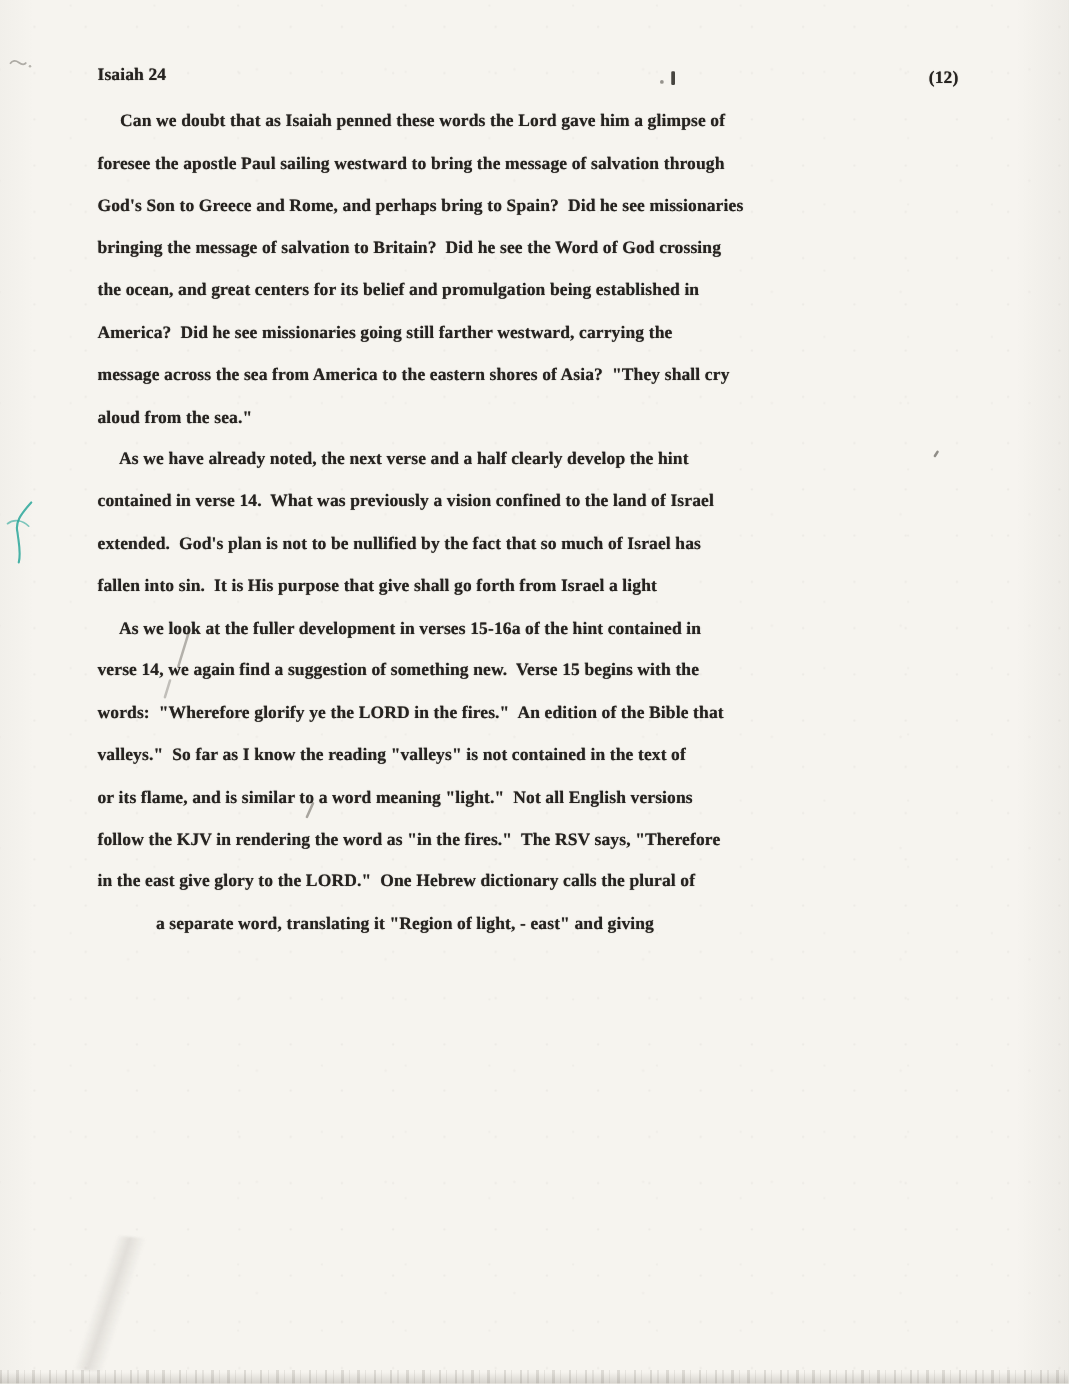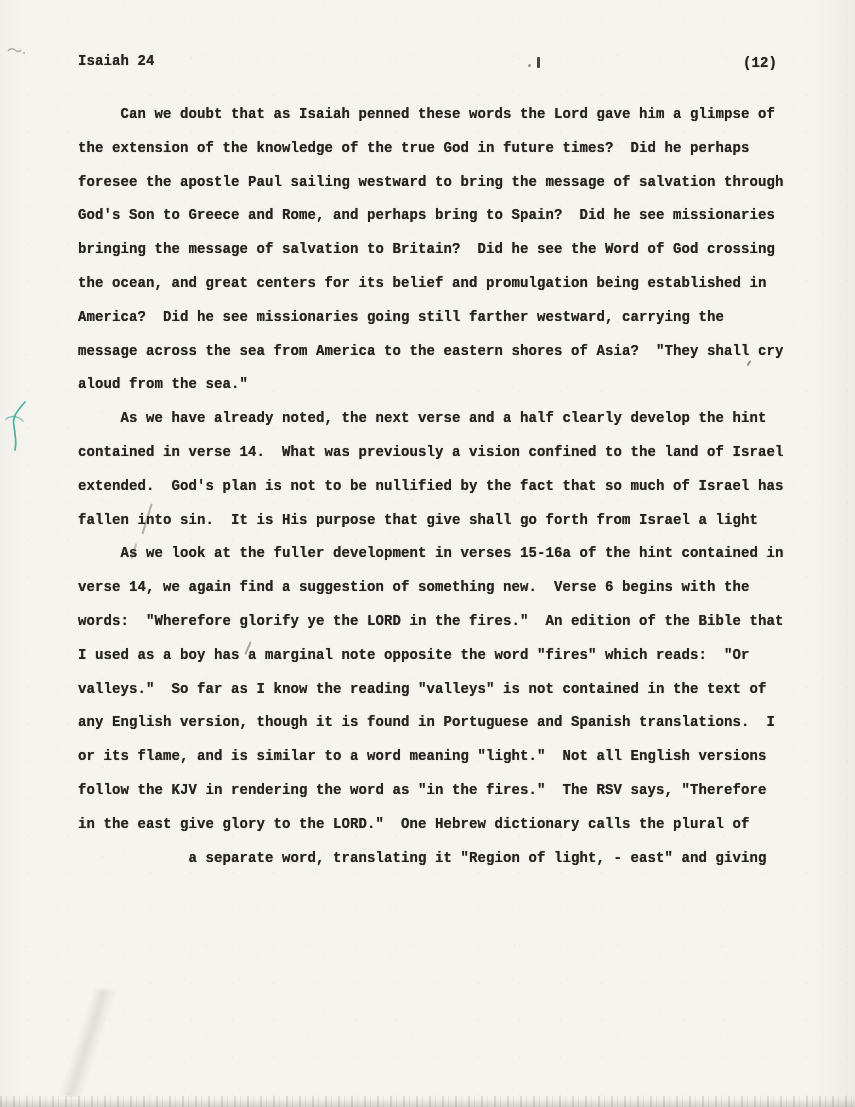--- a/index.html
+++ b/index.html
@@ -8,33 +8,33 @@
     width:855px;height:1107px;
     background-color:#f6f4ef;
     background-image:
       radial-gradient(circle, rgba(70,65,58,0.055) 0.5px, transparent 1.3px),
       radial-gradient(circle, rgba(70,65,58,0.045) 0.5px, transparent 1.2px),
       radial-gradient(circle, rgba(70,65,58,0.035) 0.6px, transparent 1.5px),
       linear-gradient(90deg, rgba(40,36,30,0.025) 0, rgba(0,0,0,0) 28px, rgba(0,0,0,0) 812px, rgba(40,36,30,0.045) 100%);
     background-size:41px 37px, 67px 53px, 103px 89px, 100% 100%;
     background-position:7px 3px, 23px 31px, 51px 11px, 0 0;
     overflow:hidden;
-    font-family:Liberation Mono, monospace;
+    font-family:Liberation Serif, serif;
     color:#24211c;
   }
   .typed{
     font-size:14px;
     font-weight:bold;
     letter-spacing:0.1px;
     color:#262320;
     text-shadow:0 0 0.7px rgba(38,35,30,0.75);
   }
   .header-title{position:absolute;left:78px;top:53px;}
   .header-page{position:absolute;left:743px;top:55px;}
-  .body-text{position:absolute;left:78px;top:98px;width:740px;}
+  .body-text{position:absolute;left:78px;top:81px;width:740px;}
   .line{white-space:pre;height:33.8px;line-height:33.8px;}
   
   .mark-topleft{position:absolute;left:7px;top:44px;opacity:0.7;}
   .mark-center{position:absolute;left:537px;top:57px;width:3px;height:11px;
     background:rgba(40,38,33,0.85);border-radius:1px;}
   .mark-center-dot{position:absolute;left:-9px;top:7px;width:3px;height:3px;
     background:rgba(70,66,58,0.55);border-radius:50%;}
   .margin-check{position:absolute;left:1px;top:397px;}
   .crease-slash-a{position:absolute;left:146px;top:503px;width:2px;height:32px;
     background:rgba(70,66,58,0.38);transform:rotate(17deg);border-radius:1px;}
@@ -55,38 +55,35 @@
 </head>
 <body>
 
 <div class="page">
 
   <span class="typed header-title">Isaiah 24</span>
   <span class="typed header-page">(12)</span>
 
   <div class="body-text typed">
       <div class="line">     Can we doubt that as Isaiah penned these words the Lord gave him a glimpse of</div>
-      <div class="line">the extension of the knowledge of the true God in future times?  Did he perhaps</div>
       <div class="line">foresee the apostle Paul sailing westward to bring the message of salvation through</div>
       <div class="line">God's Son to Greece and Rome, and perhaps bring to Spain?  Did he see missionaries</div>
       <div class="line">bringing the message of salvation to Britain?  Did he see the Word of God crossing</div>
       <div class="line">the ocean, and great centers for its belief and promulgation being established in</div>
       <div class="line">America?  Did he see missionaries going still farther westward, carrying the</div>
       <div class="line">message across the sea from America to the eastern shores of Asia?  "They shall cry</div>
       <div class="line">aloud from the sea."</div>
       <div class="line">     As we have already noted, the next verse and a half clearly develop the hint</div>
       <div class="line">contained in verse 14.  What was previously a vision confined to the land of Israel</div>
       <div class="line">extended.  God's plan is not to be nullified by the fact that so much of Israel has</div>
       <div class="line">fallen into sin.  It is His purpose that give shall go forth from Israel a light</div>
       <div class="line">     As we look at the fuller development in verses 15-16a of the hint contained in</div>
-      <div class="line">verse 14, we again find a suggestion of something new.  Verse 6 begins with the</div>
+      <div class="line">verse 14, we again find a suggestion of something new.  Verse 15 begins with the</div>
       <div class="line">words:  "Wherefore glorify ye the LORD in the fires."  An edition of the Bible that</div>
-      <div class="line">I used as a boy has a marginal note opposite the word "fires" which reads:  "Or</div>
       <div class="line">valleys."  So far as I know the reading "valleys" is not contained in the text of</div>
-      <div class="line">any English version, though it is found in Portuguese and Spanish translations.  I</div>
       <div class="line">or its flame, and is similar to a word meaning "light."  Not all English versions</div>
       <div class="line">follow the KJV in rendering the word as "in the fires."  The RSV says, "Therefore</div>
       <div class="line">in the east give glory to the LORD."  One Hebrew dictionary calls the plural of</div>
       <div class="line">             a separate word, translating it "Region of light, - east" and giving</div>
     </div>
 
   <svg class="mark-topleft" width="22" height="14" viewBox="0 0 22 14">
     <path d="M1 7 Q4 3 8 6 T14 6" stroke="rgba(80,76,68,0.6)" stroke-width="1.4" fill="none"></path>
     <circle cx="17" cy="9" r="1" fill="rgba(80,76,68,0.55)"></circle>
   </svg>

